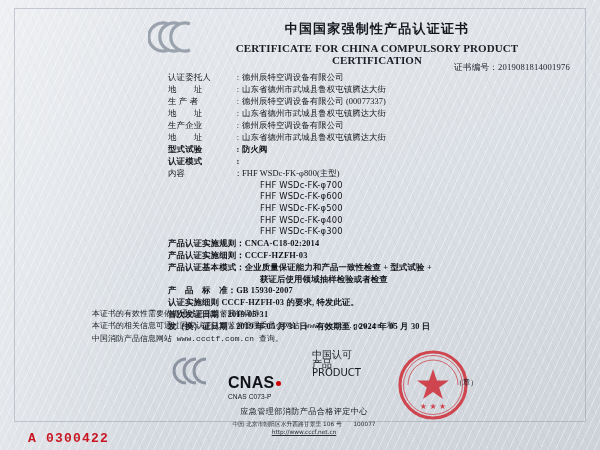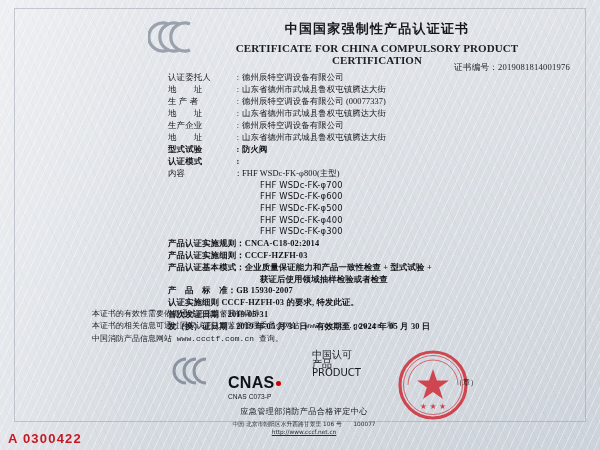--- a/index.html
+++ b/index.html
@@ -240,23 +240,23 @@
     color: #2a2e35;
   }
   .footer-url {
     color: #2a2e35;
     text-decoration: underline;
   }
 
   
   .serial {
     position: absolute;
-    left: 8px;
+    left: 28px;
     bottom: 4px;
-    font-family: Liberation Sans, sans-serif;
+    font-family: Liberation Mono, monospace;
     font-size: 13px;
     font-weight: bold;
     color: #c81722;
     letter-spacing: 1.2px;
   }
 
   
   .left-band {
     position: absolute;
     left: 0; top: 0;

